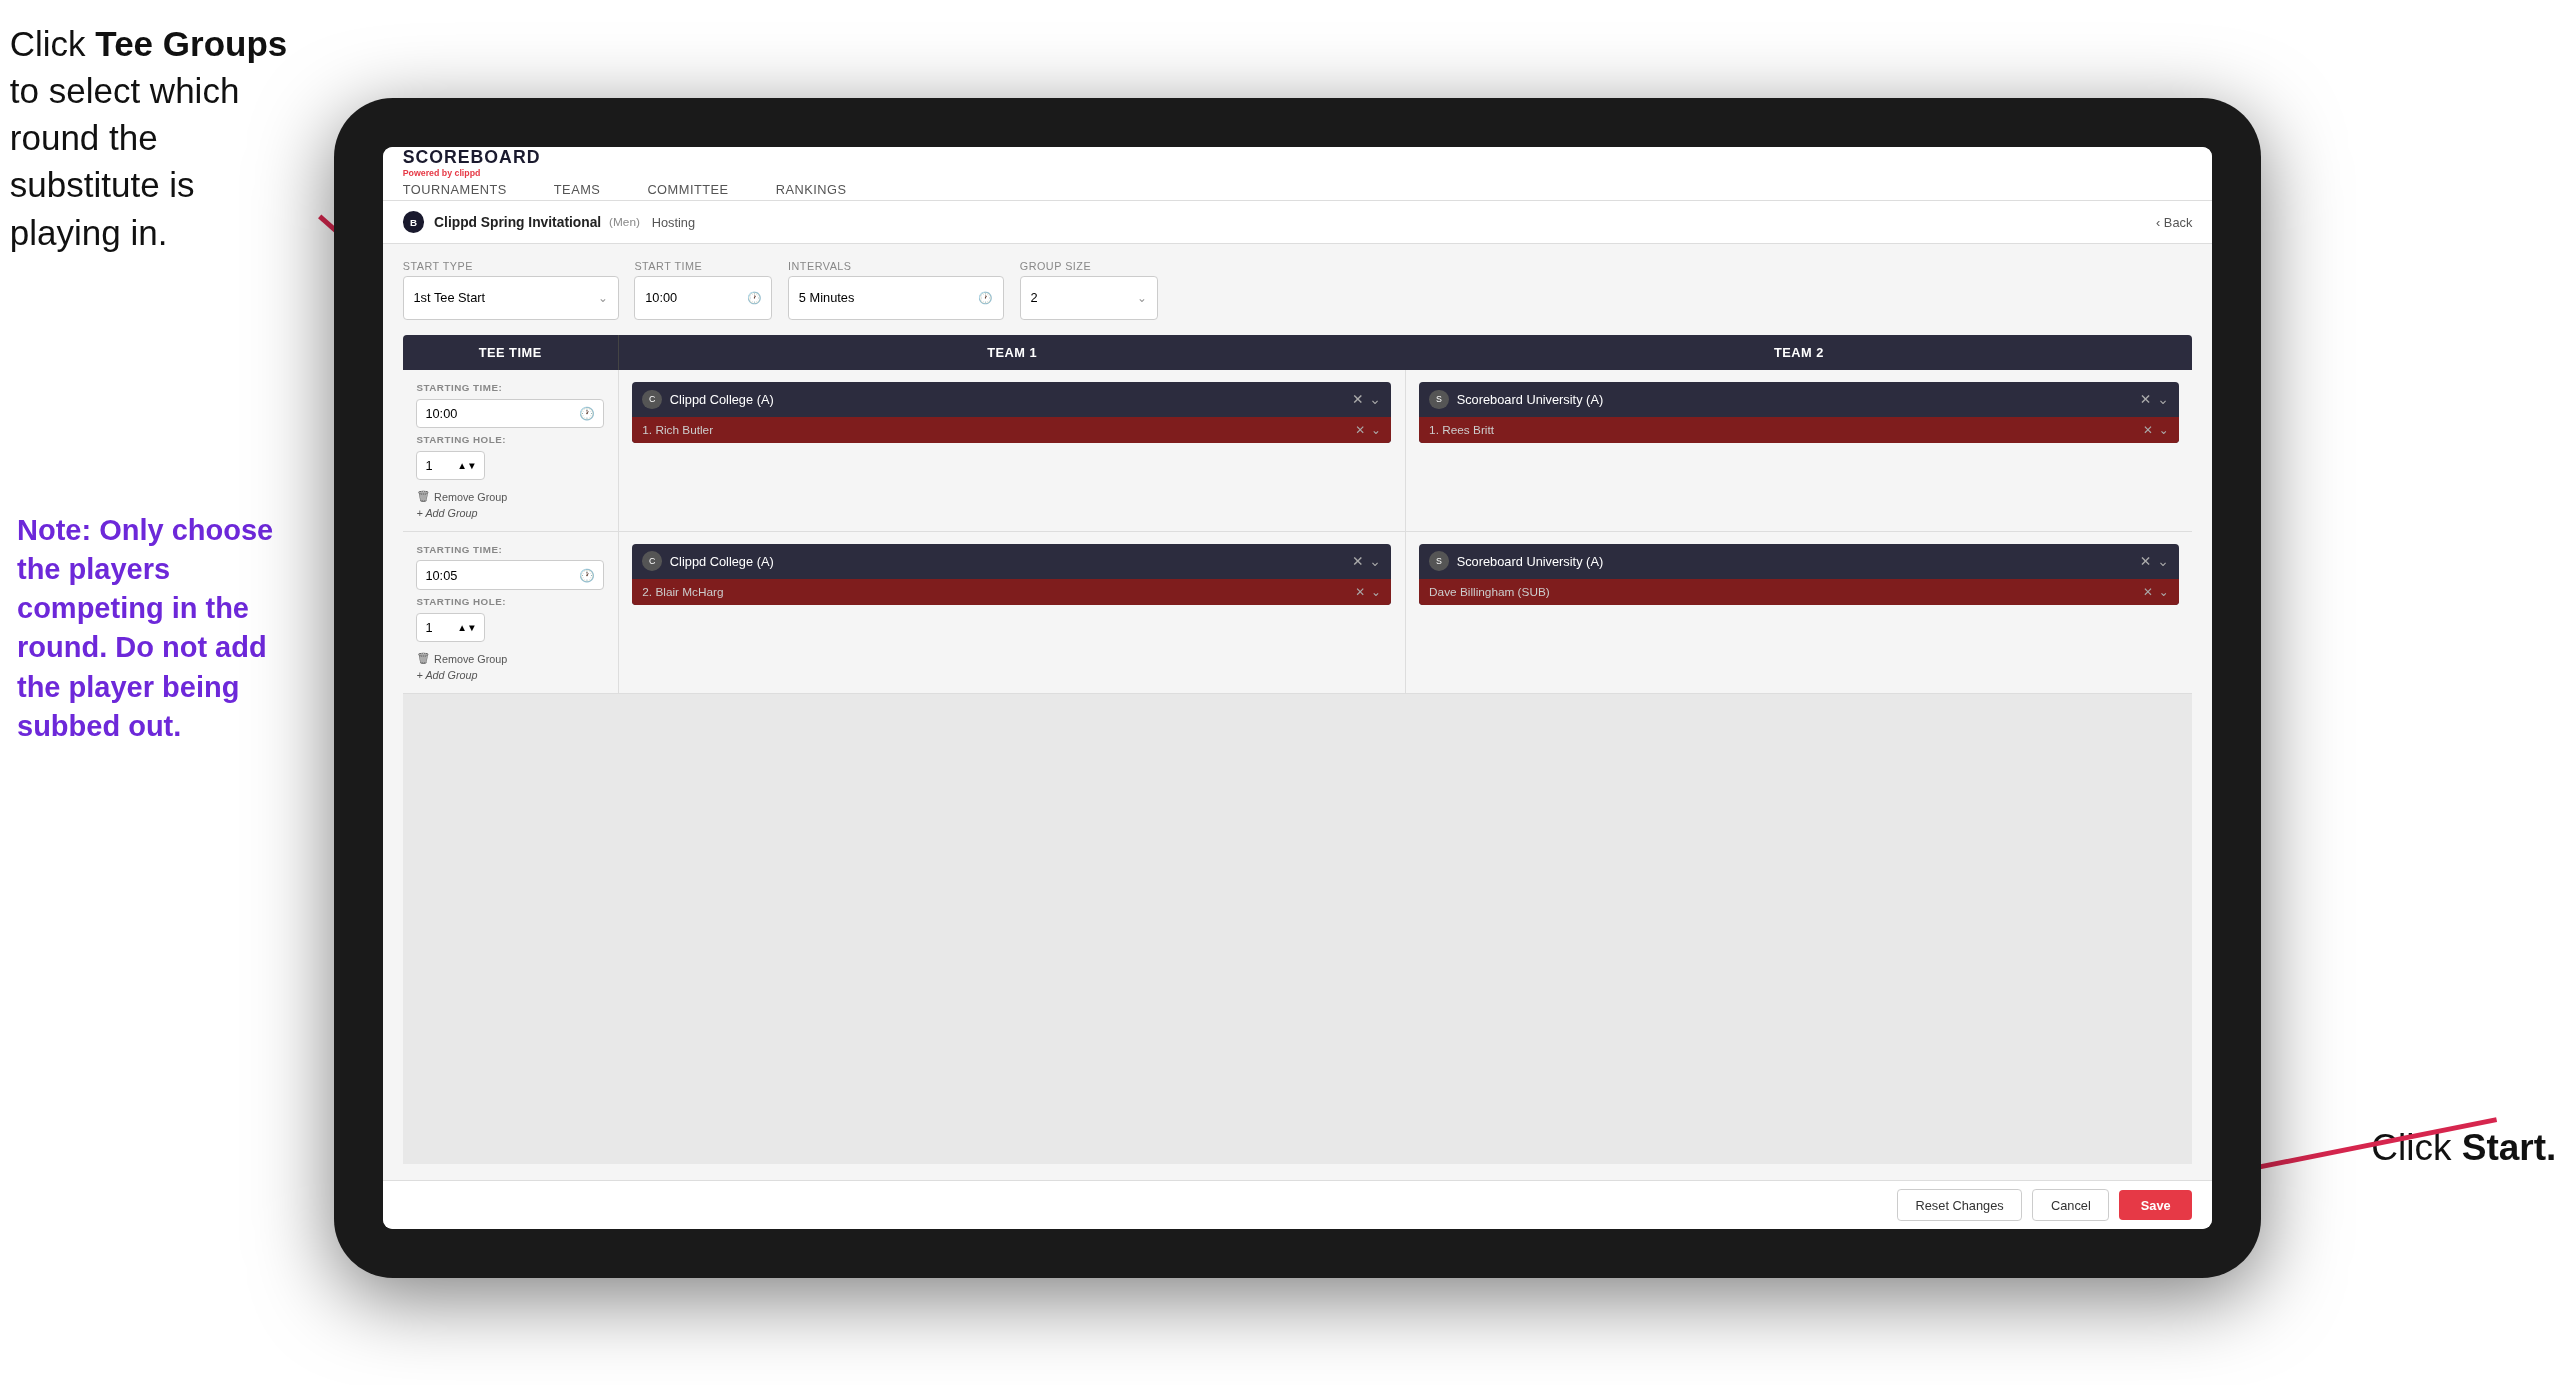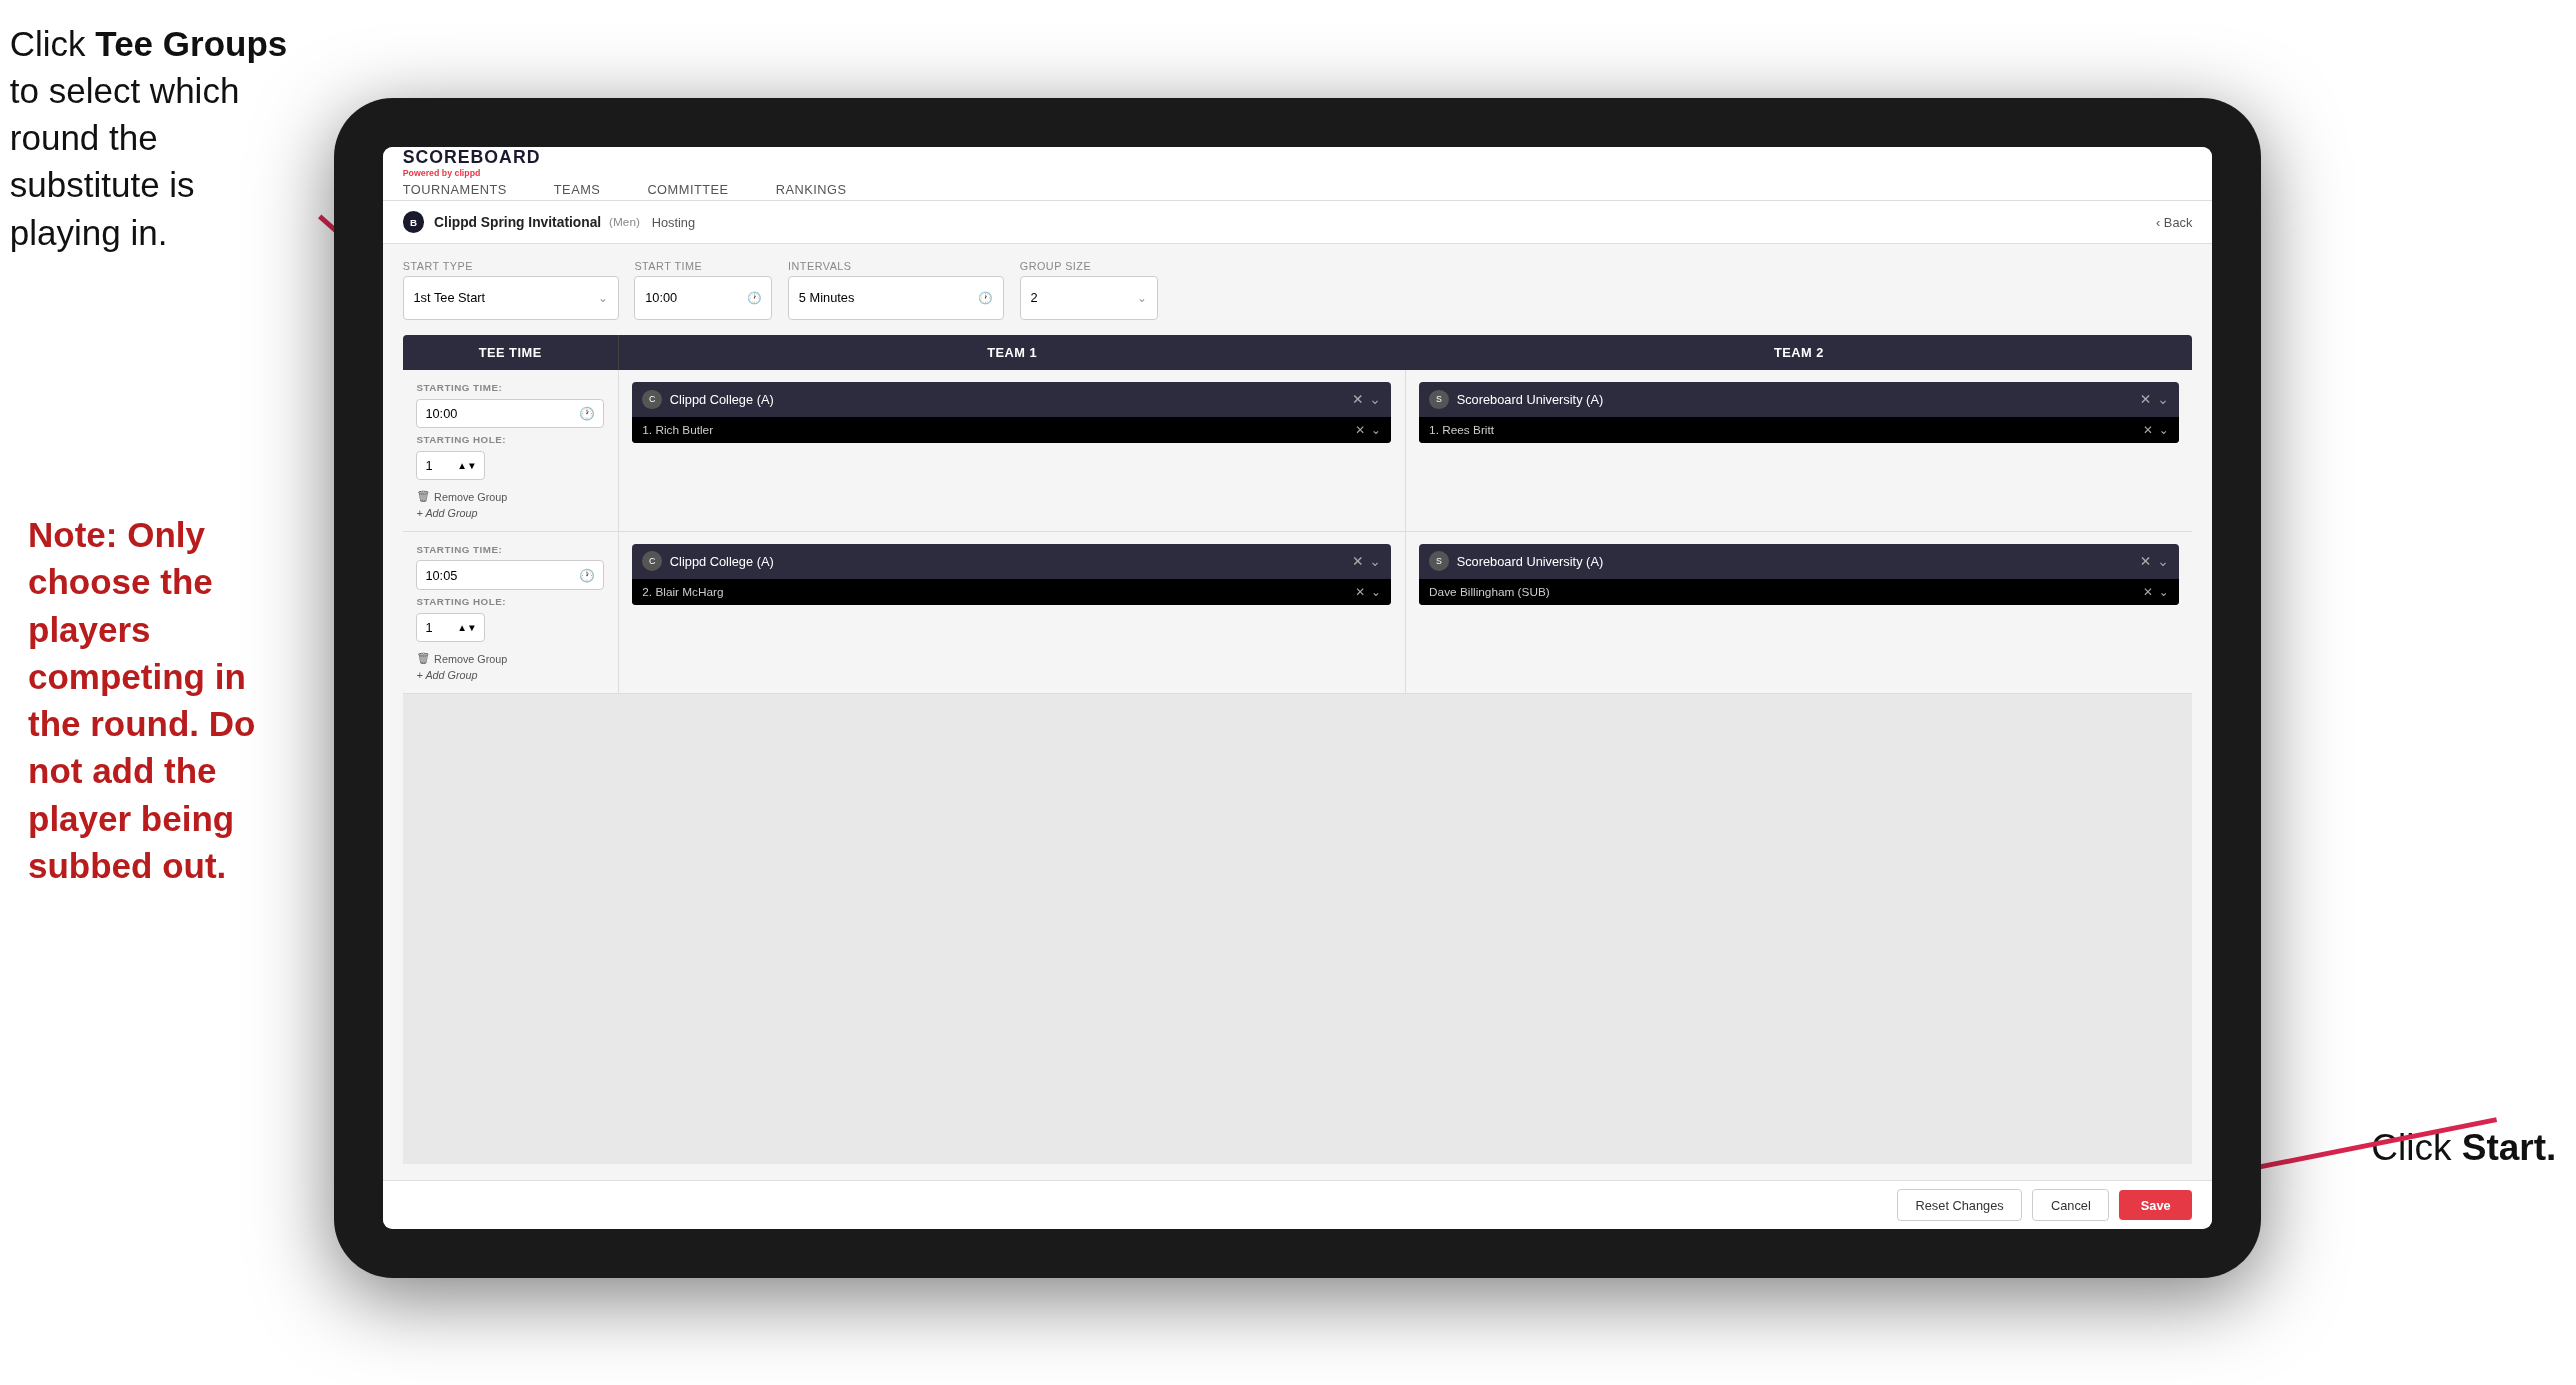--- a/index.html
+++ b/index.html
@@ -23,24 +23,24 @@
       line-height: 1.35;
       color: #111;
     }
     .instruction-text b { font-weight: 800; }
 
     .instruction-note {
       position: absolute;
       left: 0;
       top: 511px;
       width: 324px;
-      padding: 0 28px;
-      font-size: 35px;
+      padding: 0 17px;
+      font-size: 29px;
       line-height: 1.35;
-      color: #b91c1c;
+      color: #6d28d9;
     }
     .instruction-note b { font-weight: 800; }
 
     
     .click-save-label {
       position: absolute;
       right: 19.7px;
       bottom: 216px;
       font-size: 37px;
       color: #111;
@@ -410,21 +410,21 @@
       margin-left: auto;
     }
 
     .team-action-btn {
       color: #aaa;
       font-size: 13.8px;
       cursor: pointer;
     }
 
     .player-row {
-      background: #000000;
+      background: #7f1d1d;
       padding: 5.9px 9.8px;
       font-size: 11.8px;
       color: #ccc;
       display: flex;
       align-items: center;
       justify-content: space-between;
     }
 
     
     .action-bar {

